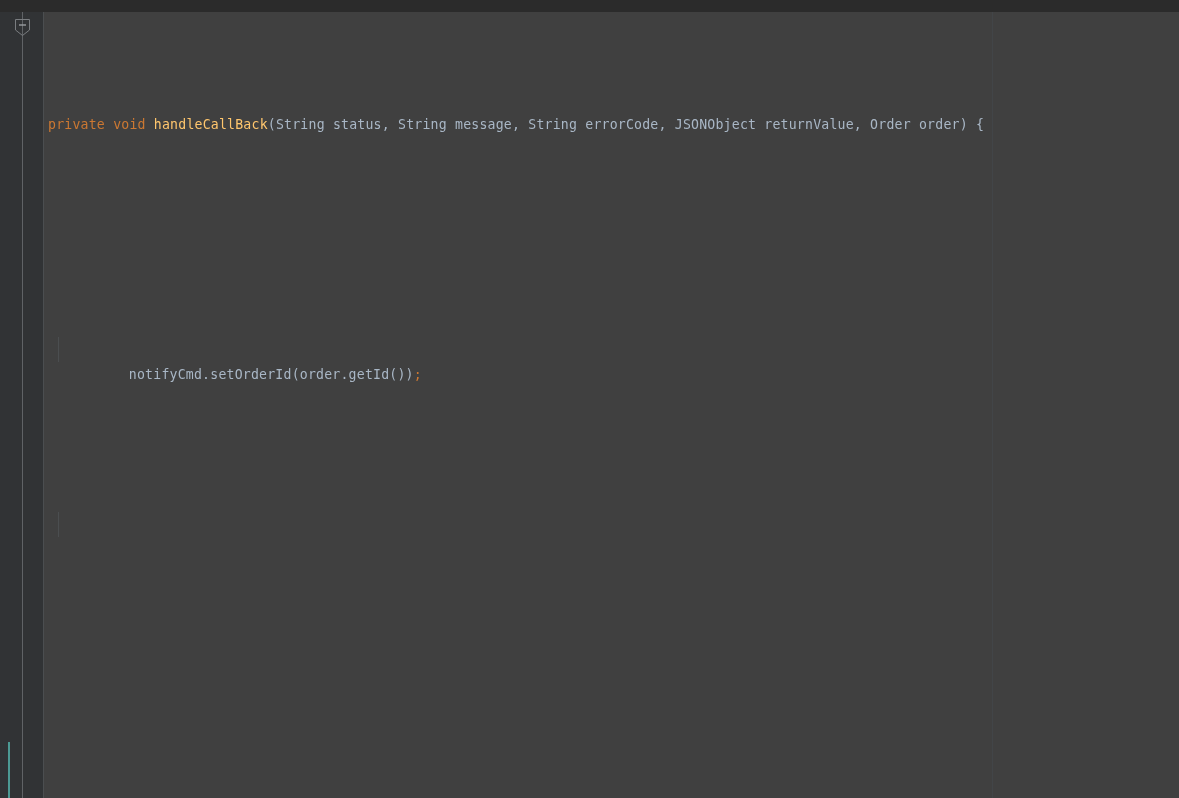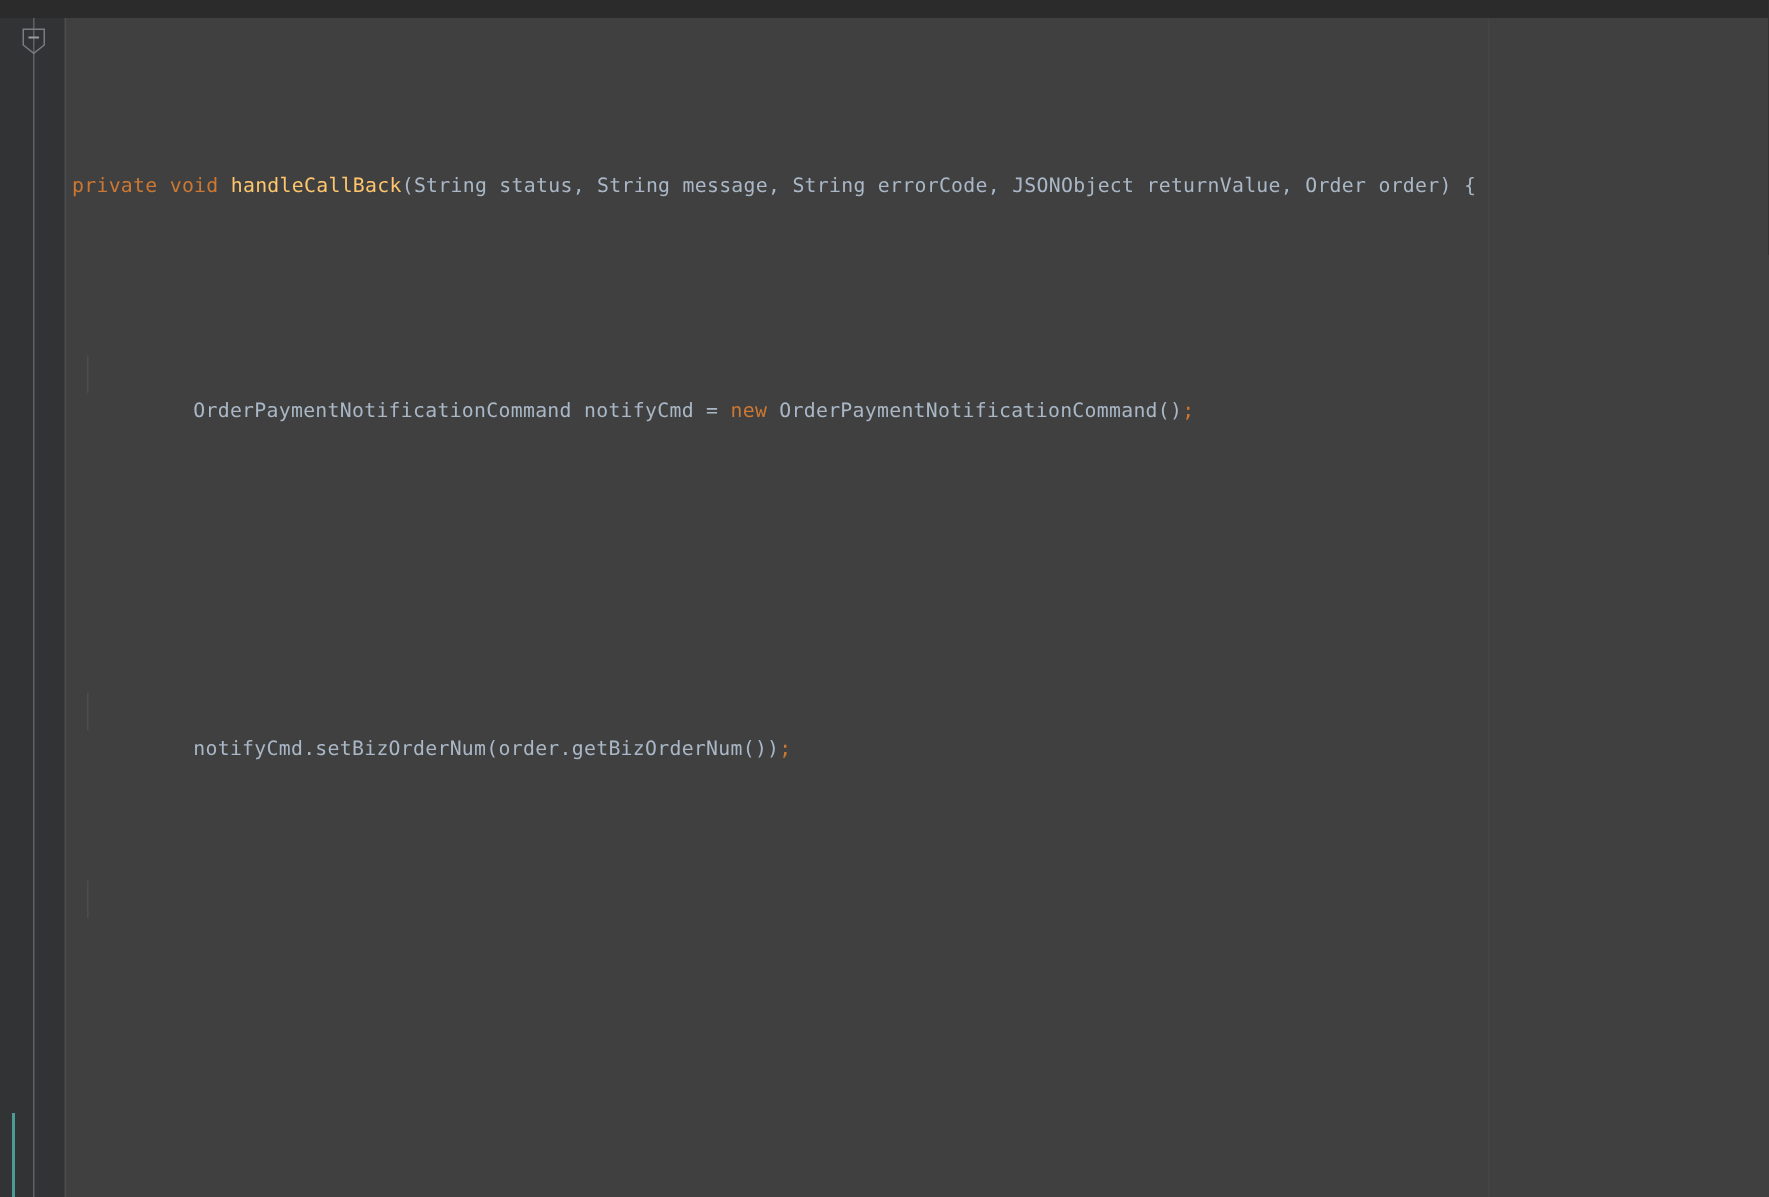--- a/index.html
+++ b/index.html
@@ -142,32 +142,29 @@
   <div id="vcs-marker"></div>
 
   <div id="margin-guide"></div>
 
   <div id="code">
 
     
     <div class="line"><span class="kw">private</span><span> </span><span class="kw">void</span><span> </span><span style="color:#ffc66d">handleCallBack</span><span class="txt">(String status, String message, String errorCode, JSONObject returnValue, Order order) {</span></div>
 
     
+
+    
+
+    
     <div class="line">
-      <span class="iguide g1"></span><span style="padding-left:32px"></span><span class="txt">OrderPaymentNotificationCommand notifyCmd = </span><span class="kw">new</span><span> </span><span class="txt">OrderPaymentNotificationCommand()</span><span class="semi">;</span>
+      <span class="iguide g1"></span><span style="padding-left:32px"></span><span class="txt">notifyCmd.setOrderId(order.getId())</span><span class="semi">;</span>
     </div>
 
     
-
-    
-
-    
-    <div class="line">
-      <span class="iguide g1"></span><span style="padding-left:32px"></span><span class="txt">notifyCmd.setBizOrderNum(order.getBizOrderNum())</span><span class="semi">;</span>
-    </div>
 
     
     <div class="line">
       <span class="iguide g1"></span>
     </div>
 
     
     
 
     

